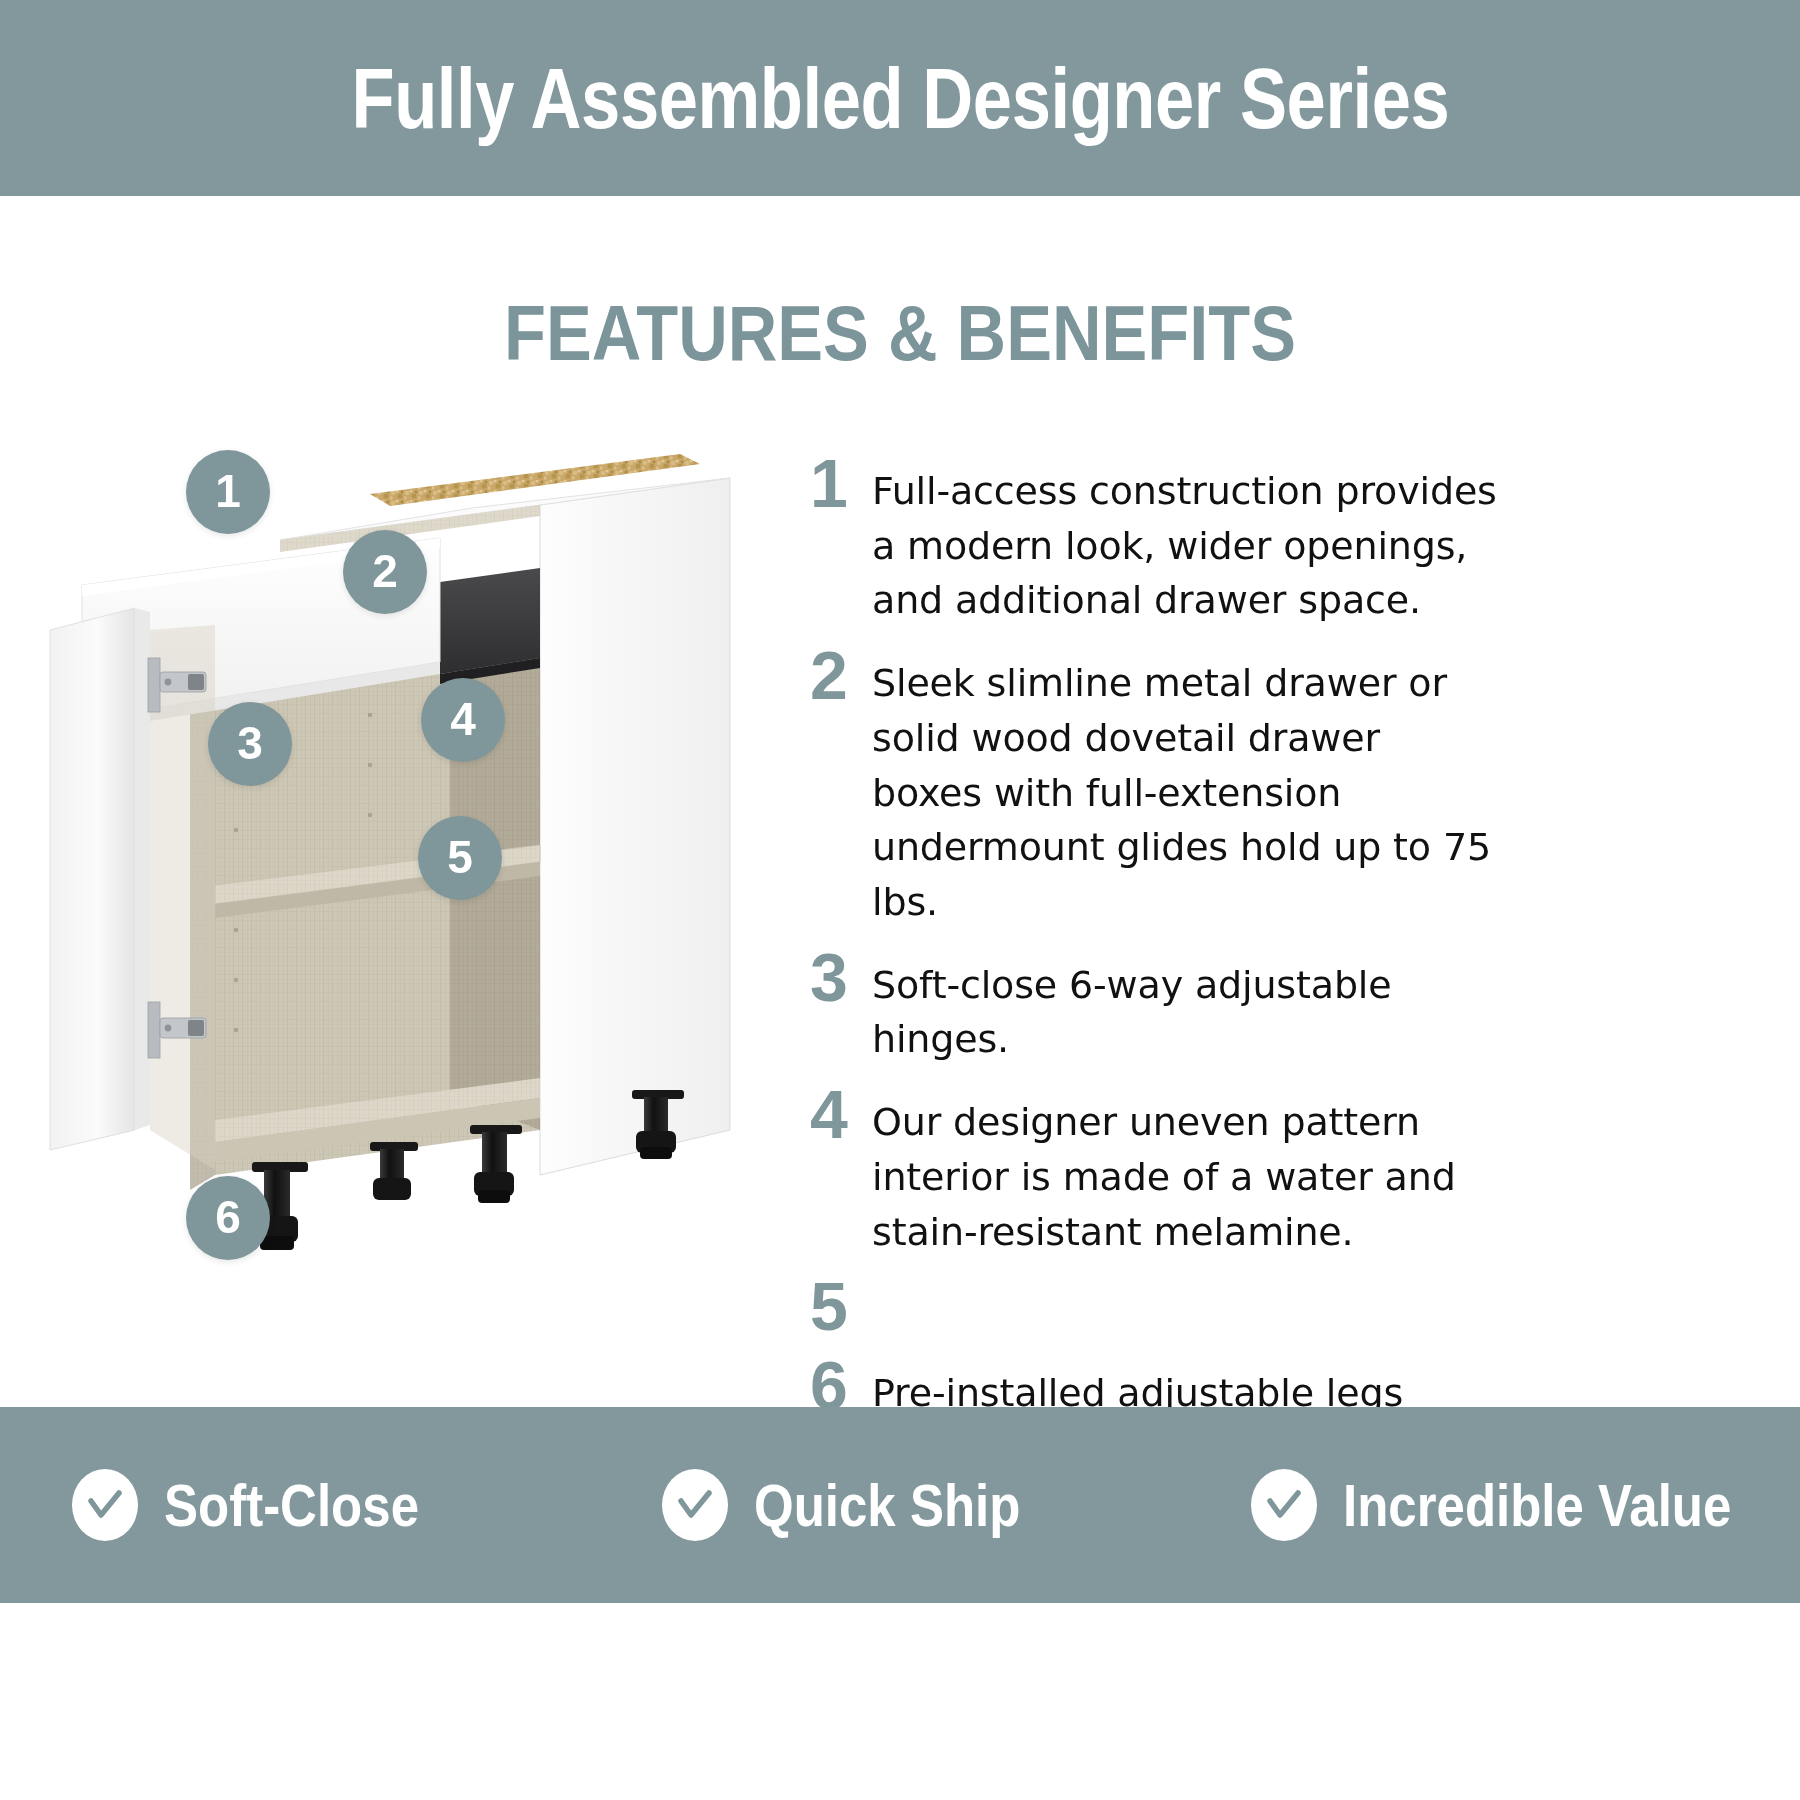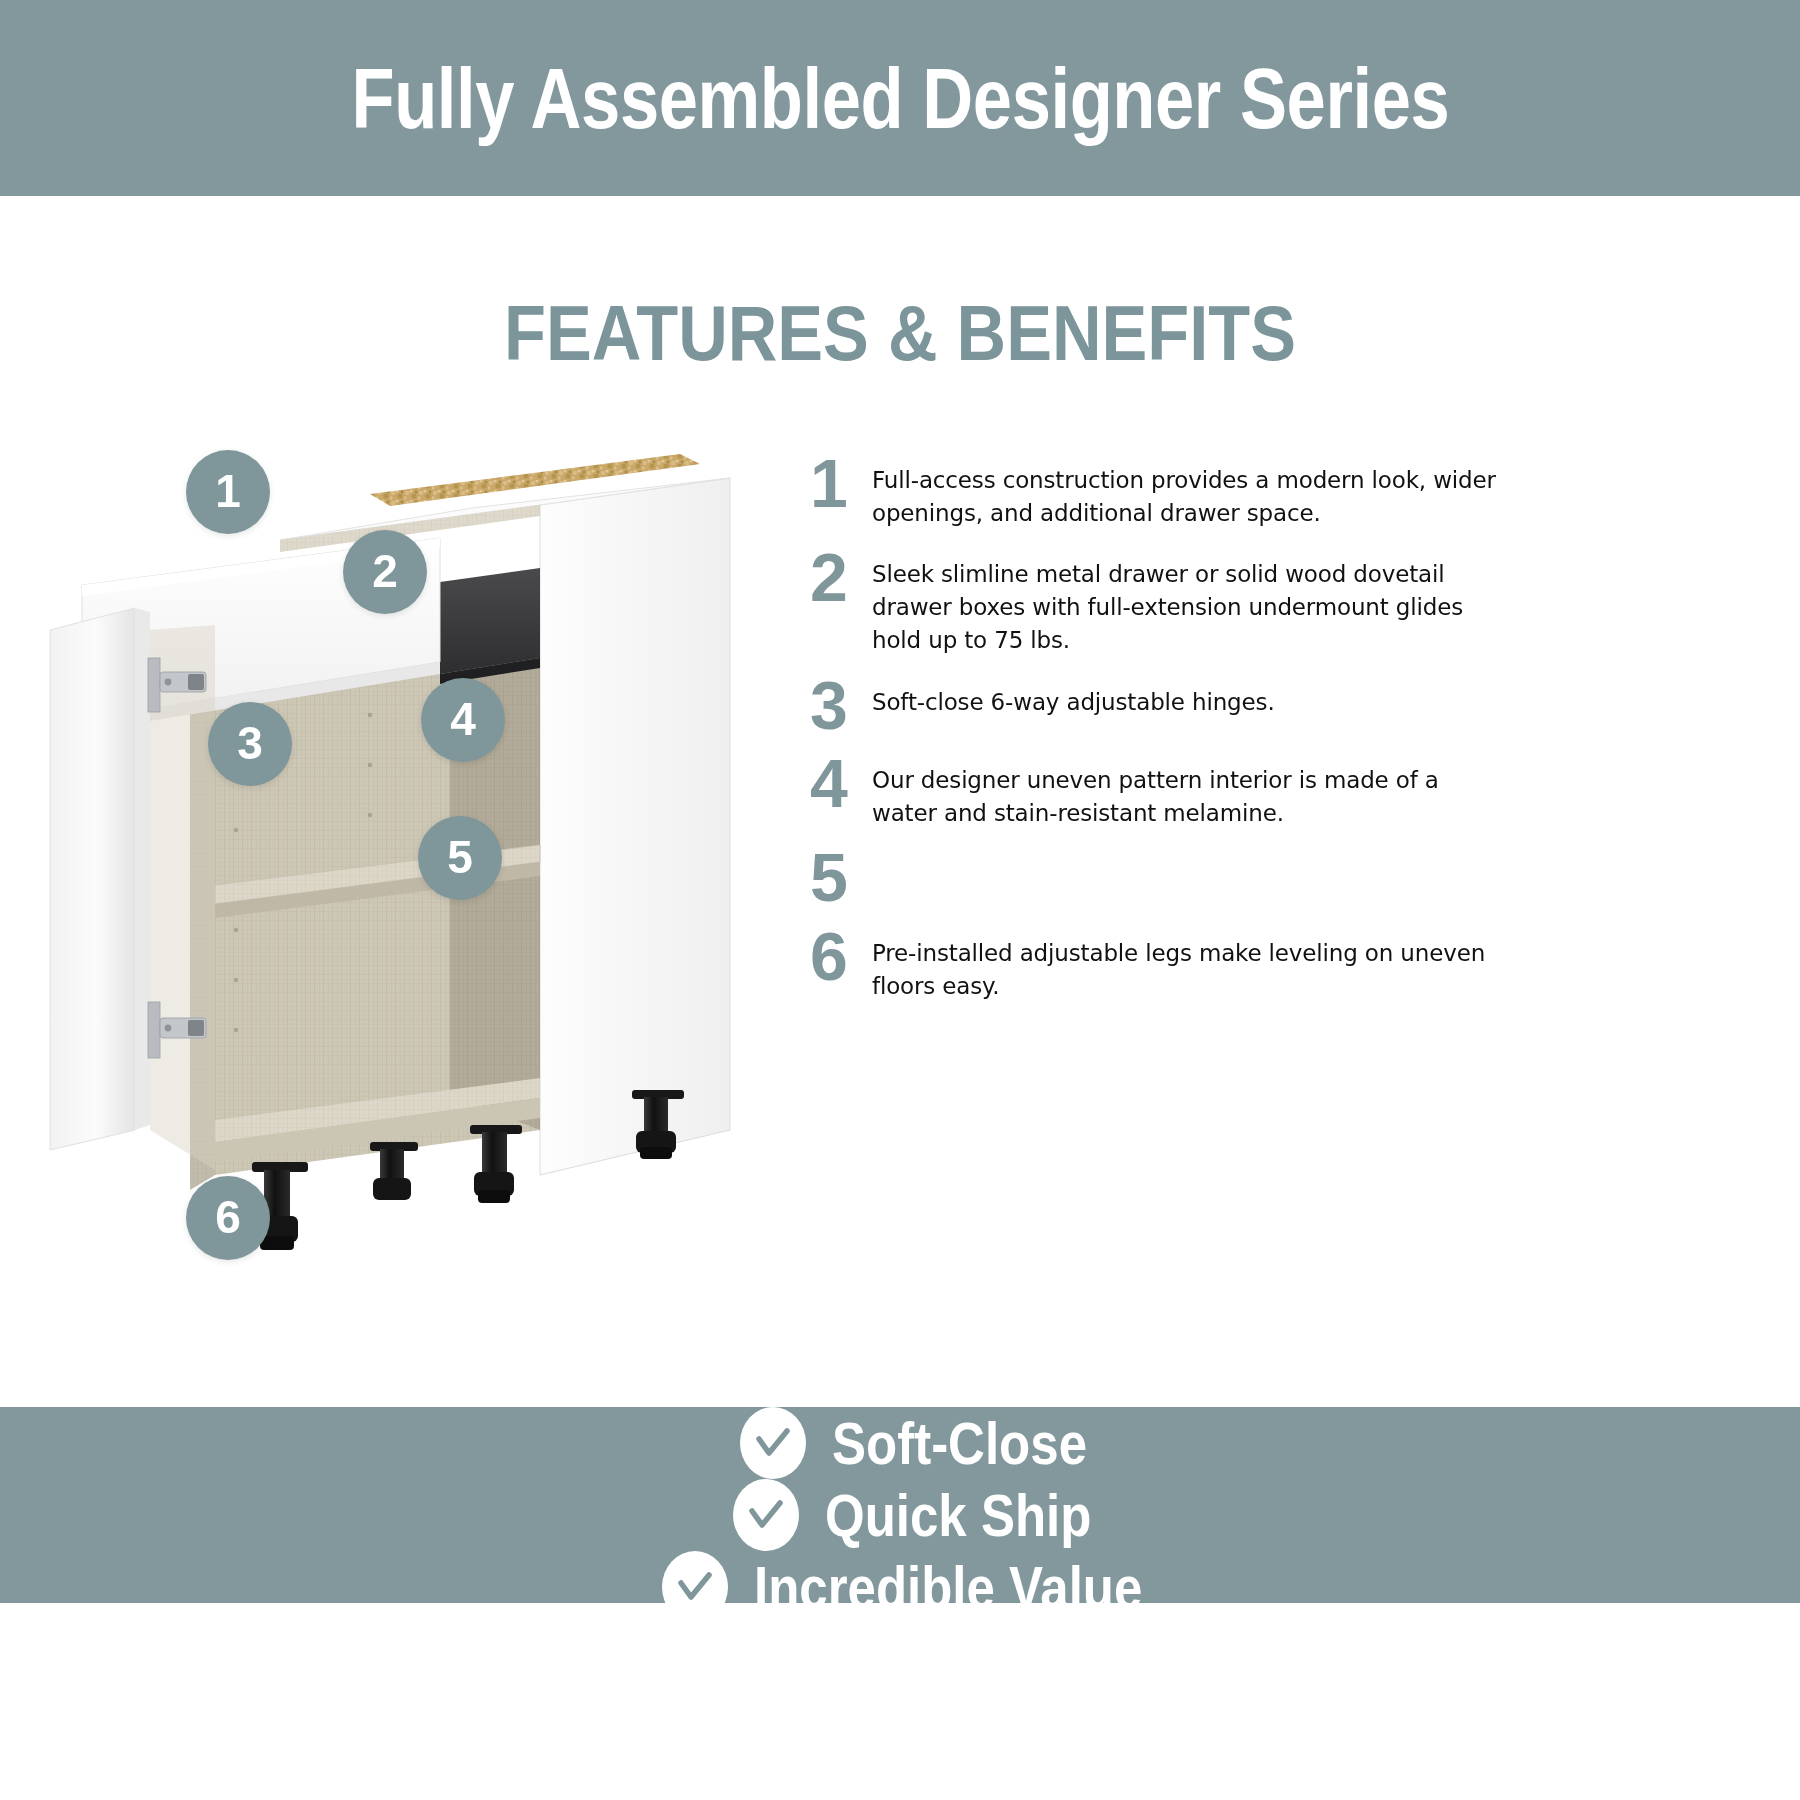--- a/index.html
+++ b/index.html
@@ -107,37 +107,36 @@
     font-size: 68px;
     font-weight: bold;
     line-height: 0.92;
     text-align: left;
     padding-left: 10px;
   }
   .feature-text {
     flex: 1 1 auto;
     color: #111111;
     font-family: "DejaVu Sans", sans-serif;
-    font-size: 23px;
+    font-size: 38px;
     font-weight: 400;
     line-height: 1.44;
     letter-spacing: -0.15px;
     padding-top: 12px;
   }
 
   
   .footer-bar {
     position: absolute;
     bottom: 0; left: 0;
     width: 1800px;
     height: 196px;
     background: #82989d;
     display: flex;
     align-items: center;
-    flex-direction: column;
   }
   .footer-item {
     flex: 1 1 0;
     display: flex;
     align-items: center;
     justify-content: flex-start;
     padding-left: 72px;
     gap: 26px;
   }
   .check-badge {

